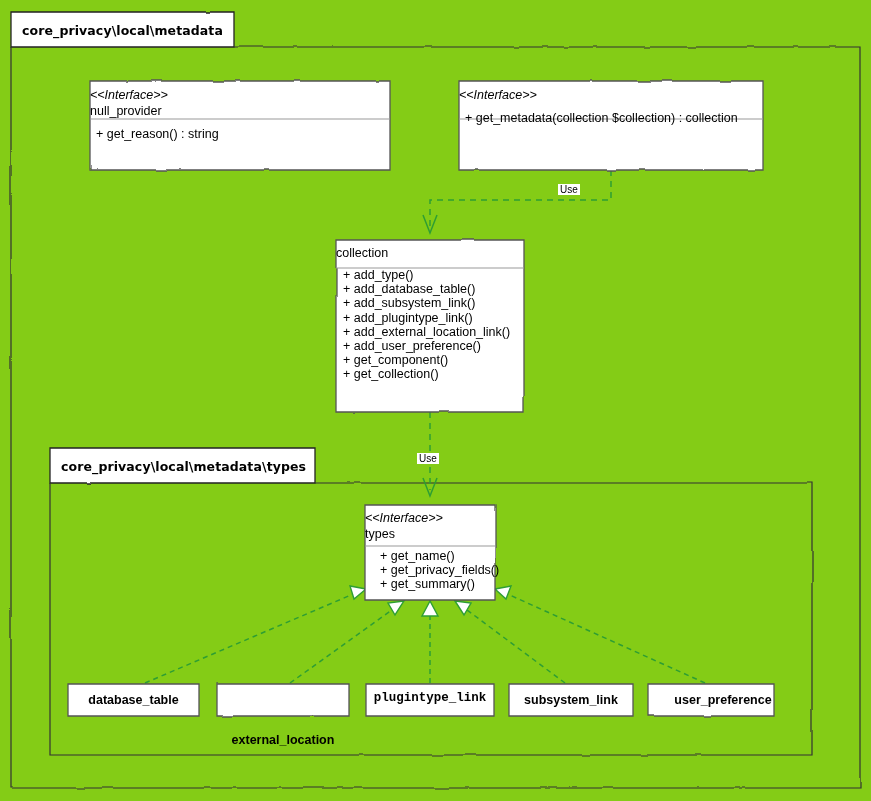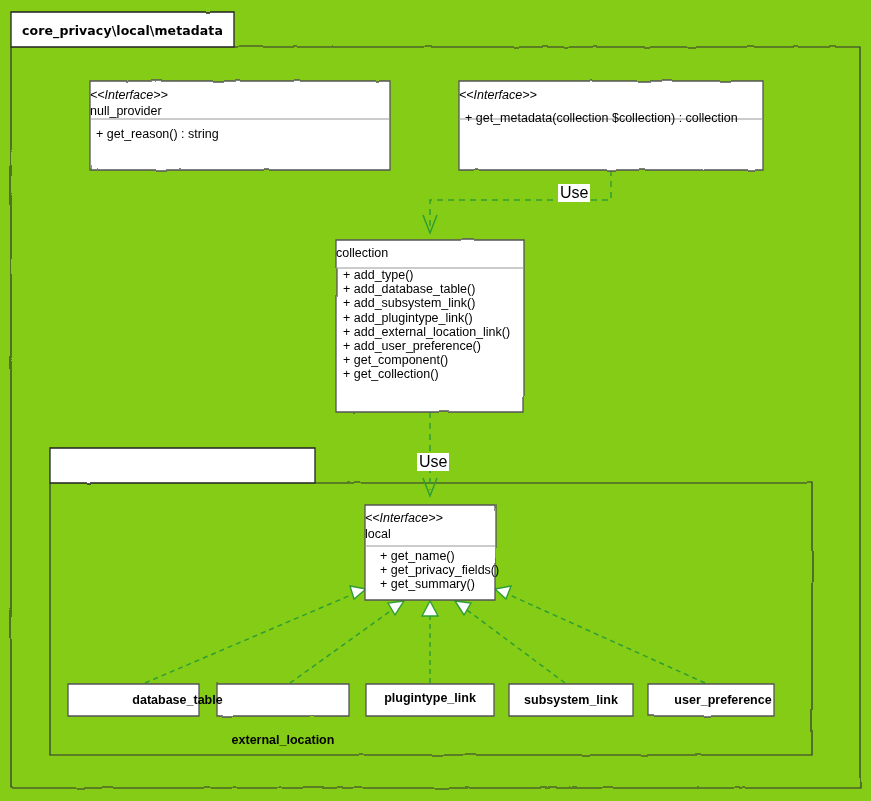--- a/index.html
+++ b/index.html
@@ -83,21 +83,21 @@
     font-family: "Liberation Sans", sans-serif;
     font-size: 12.5px;
     font-weight: bold;
     color: #000000;
     white-space: nowrap;
   }
   
   .edge-label {
     position: absolute;
     font-family: "Liberation Sans", sans-serif;
-    font-size: 16px;
+    font-size: 10px;
     color: #000000;
     background: #ffffff;
     padding: 0 2px;
     white-space: nowrap;
   }
 </style>
 </head>
 <body>
 
 <div id="diagram-root">
@@ -187,20 +187,21 @@
       <path d="M366,684 L494,684 L494,716 L366,716 Z" filter="url(#wobble2)"></path>
       <path d="M509,684 L633,684 L633,716 L509,716 Z" filter="url(#wobble2)"></path>
       <path d="M648,684 L774,684 L774,716 L648,716 Z" filter="url(#wobble2)"></path>
     </g>
   </svg>
 
   <div class="label-layer">
 
     <div class="pkg-title" style="left:22px; top:23px;">core_privacy\local\metadata</div>
 
+    <div class="pkg-title" style="left:61px; top:459px;">core_privacy\local\metadata\types</div>
 
     <div class="cls" style="left:90px; top:81px; width:300px; height:89px;">
       <div class="cls-head" style="padding-top:7px;">
         <span class="stereo">&lt;&lt;Interface&gt;&gt;</span>
         <span class="cls-name">null_provider</span>
       </div>
       <div class="cls-members" style="padding:8px 0 0 6px;">
         <div>+ get_reason() : string</div>
       </div>
     </div>
@@ -226,34 +227,34 @@
         <div>+ add_external_location_link()</div>
         <div>+ add_user_preference()</div>
         <div>+ get_component()</div>
         <div>+ get_collection()</div>
       </div>
     </div>
 
     <div class="cls" style="left:365px; top:505px; width:130px; height:95px;">
       <div class="cls-head" style="padding-top:6px;">
         <span class="stereo">&lt;&lt;Interface&gt;&gt;</span>
-        <span class="cls-name">local</span>
+        <span class="cls-name">types</span>
       </div>
       <div class="cls-members" style="padding:7px 0 0 15px;">
         <div>+ get_name()</div>
         <div>+ get_privacy_fields()</div>
         <div>+ get_summary()</div>
       </div>
     </div>
 
-    <div class="cls cls-simple" style="left:68px; top:684px; width:131px; height:32px;margin-left:44px;">database_table</div>
+    <div class="cls cls-simple" style="left:68px; top:684px; width:131px; height:32px;">database_table</div>
 
     <div class="cls cls-simple" style="left:217px; top:684px; width:132px; height:32px;margin-top:40px;">external_location</div>
 
-    <div class="cls cls-simple" style="left:366px; top:684px; width:128px; height:28px;">plugintype_link</div>
+    <div class="cls cls-simple" style="left:366px; top:684px; width:128px; height:28px;font-family:Liberation Mono, monospace;">plugintype_link</div>
 
     <div class="cls cls-simple" style="left:509px; top:684px; width:124px; height:32px;">subsystem_link</div>
 
     <div class="cls cls-simple" style="left:648px; top:684px; width:150px; height:32px;">user_preference</div>
 
     <div class="edge-label" style="left:558px; top:184px;">Use</div>
 
     <div class="edge-label" style="left:417px; top:453px;">Use</div>
 
   </div>

